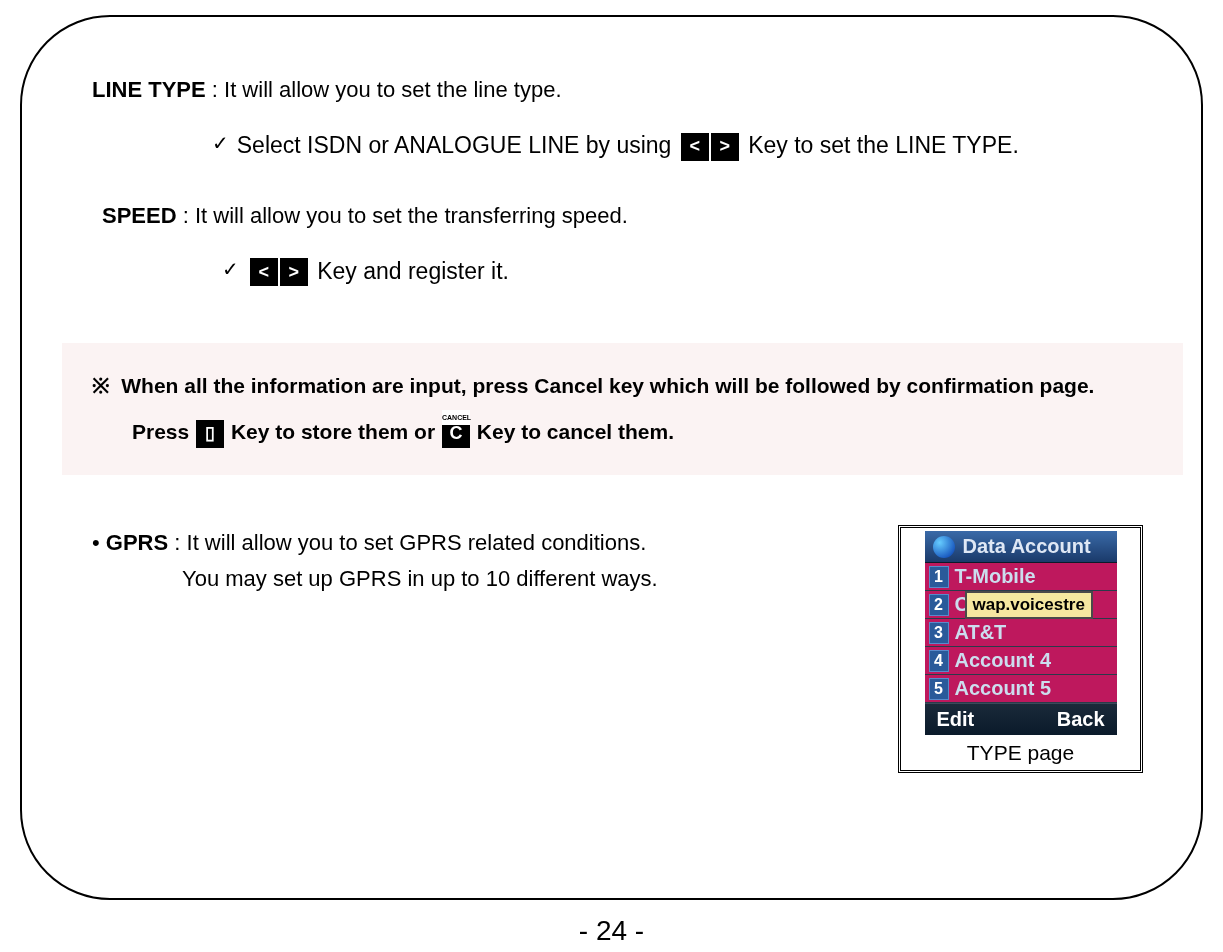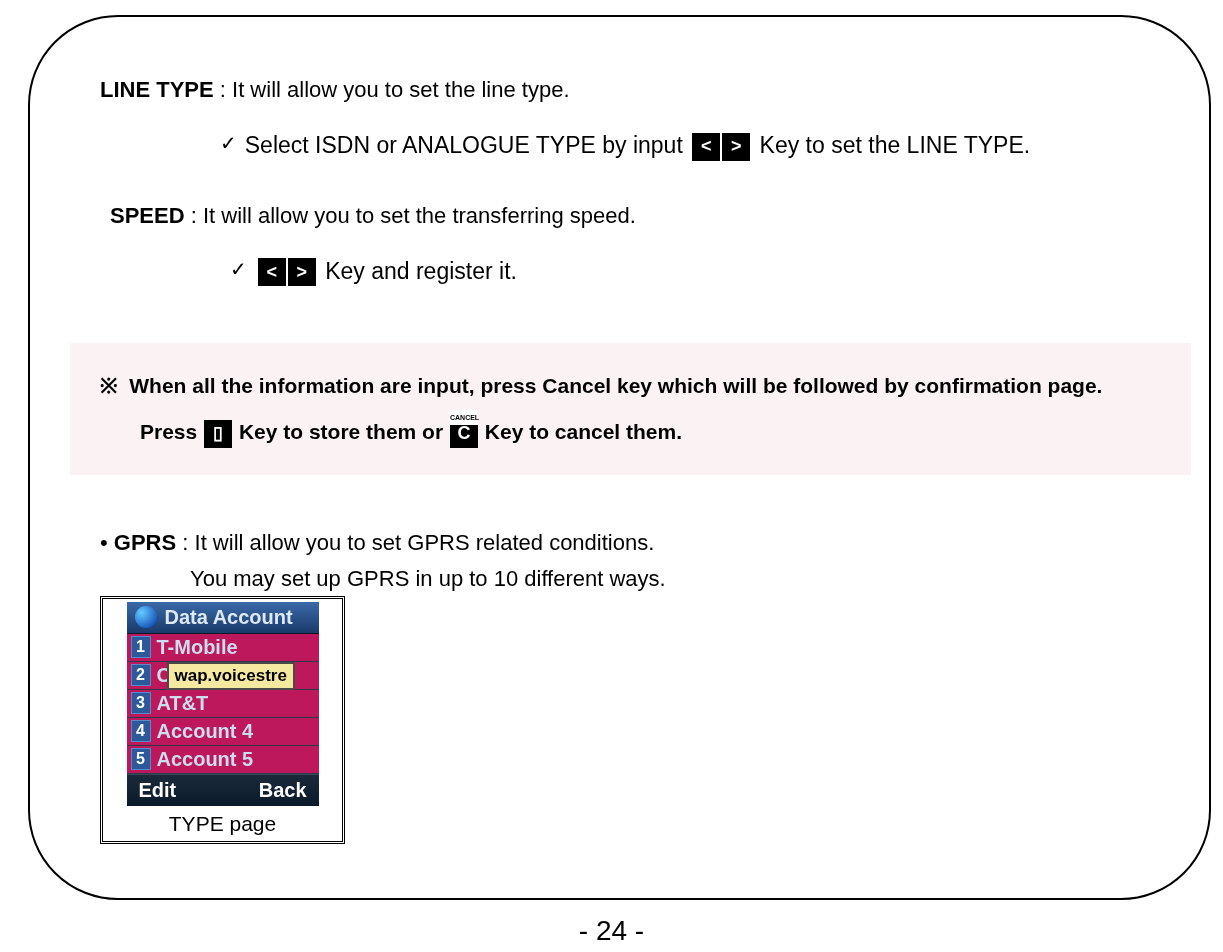--- a/index.html
+++ b/index.html
@@ -8,21 +8,21 @@
     padding: 0;
     font-family: Arial, "Malgun Gothic", sans-serif;
     background: #fff;
     width: 1223px;
     height: 952px;
     position: relative;
   }
   .page-frame {
     position: absolute;
     top: 15px;
-    left: 28px;
+    left: 20px;
     width: 1183px;
     height: 885px;
     border: 2px solid #000;
     border-radius: 90px;
     padding: 60px 48px 40px 70px;
   }
   .section { margin-bottom: 40px; }
   .line-type-heading { font-size: 22px; }
   .check-item {
     display: flex;
@@ -41,21 +41,20 @@
     margin-right: -30px;
     padding: 20px 20px 20px 30px;
     font-size: 21px;
     font-weight: bold;
     line-height: 2.2;
   }
   .gprs-section {
     margin-top: 50px;
     display: flex;
     align-items: flex-start;
-    flex-direction: column;
   }
   .gprs-text { font-size: 22px; line-height: 1.6; flex: 1; }
   .gprs-text .indent { margin-left: 90px; }
   .phone-frame {
     border: 3px double #000;
     width: 245px;
     padding: 3px;
     display: flex;
     flex-direction: column;
     align-items: center;
@@ -162,21 +161,21 @@
 <div class="page-frame">
 
   <div class="section">
     <span class="line-type-heading">
       <b>LINE TYPE</b>
       <span>: It will allow you to set the line type.</span>
     </span>
     <div class="check-item">
       <span class="check">✓</span>
       <span>
-        <span>Select ISDN or ANALOGUE TYPE by input</span>
+        <span>Select ISDN or ANALOGUE LINE by using</span>
         <span class="key-pair">
           <span class="key-icon">
               <span>&lt;</span>
             </span>
           <span class="key-icon">
               <span>&gt;</span>
             </span>
         </span>
         <span>Key to set the LINE TYPE.</span>
       </span>

